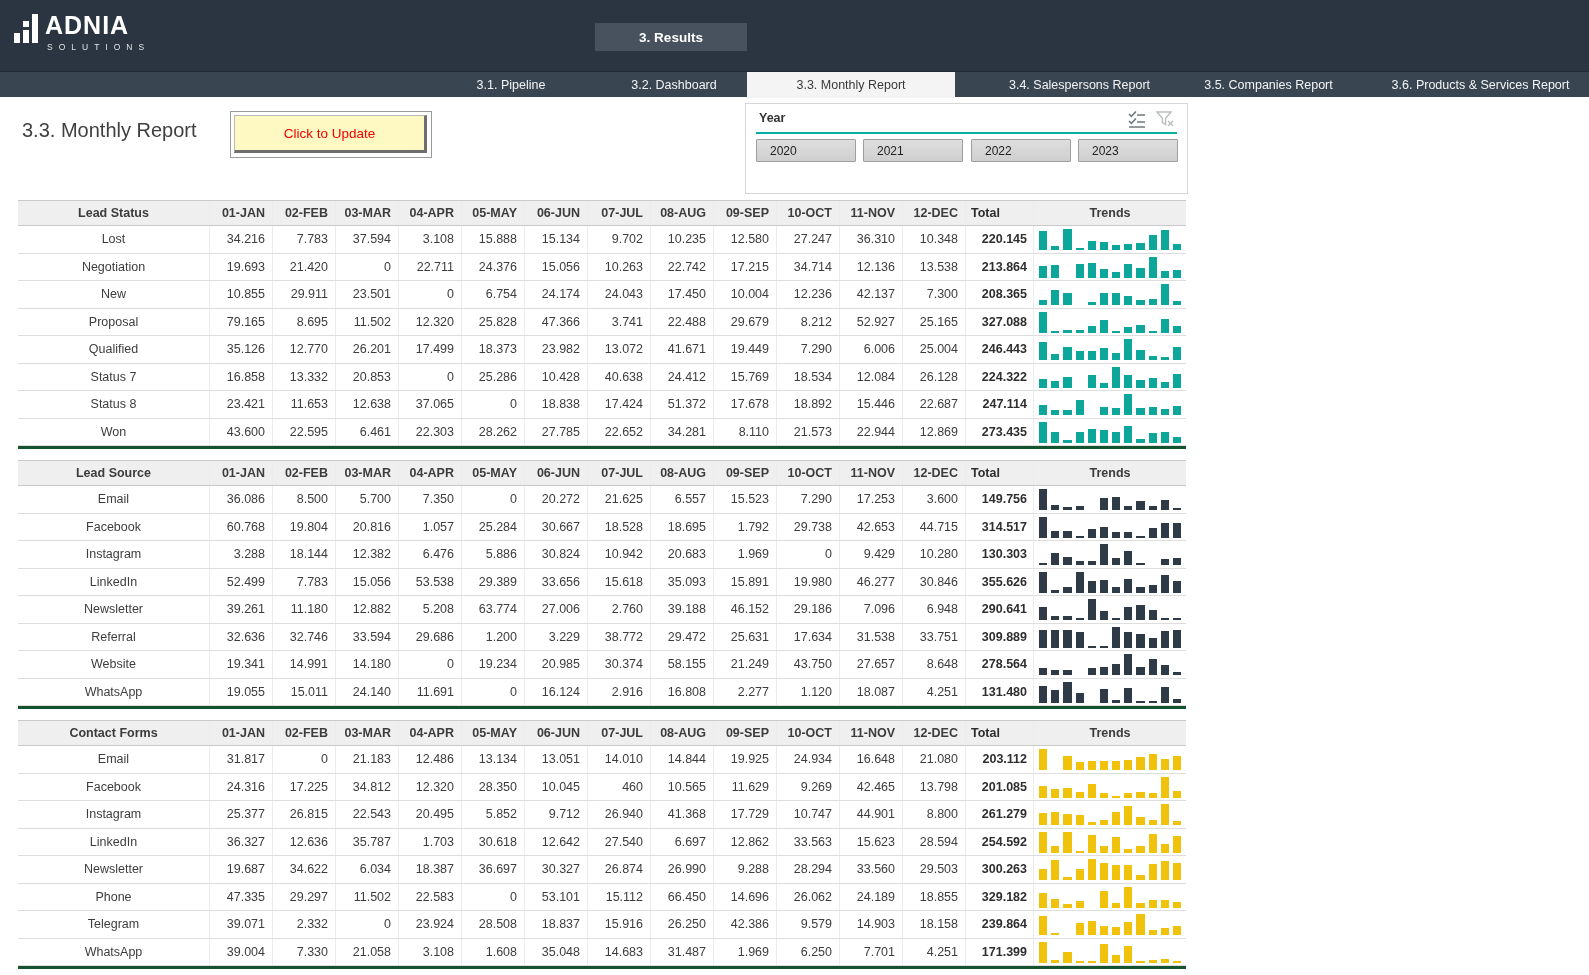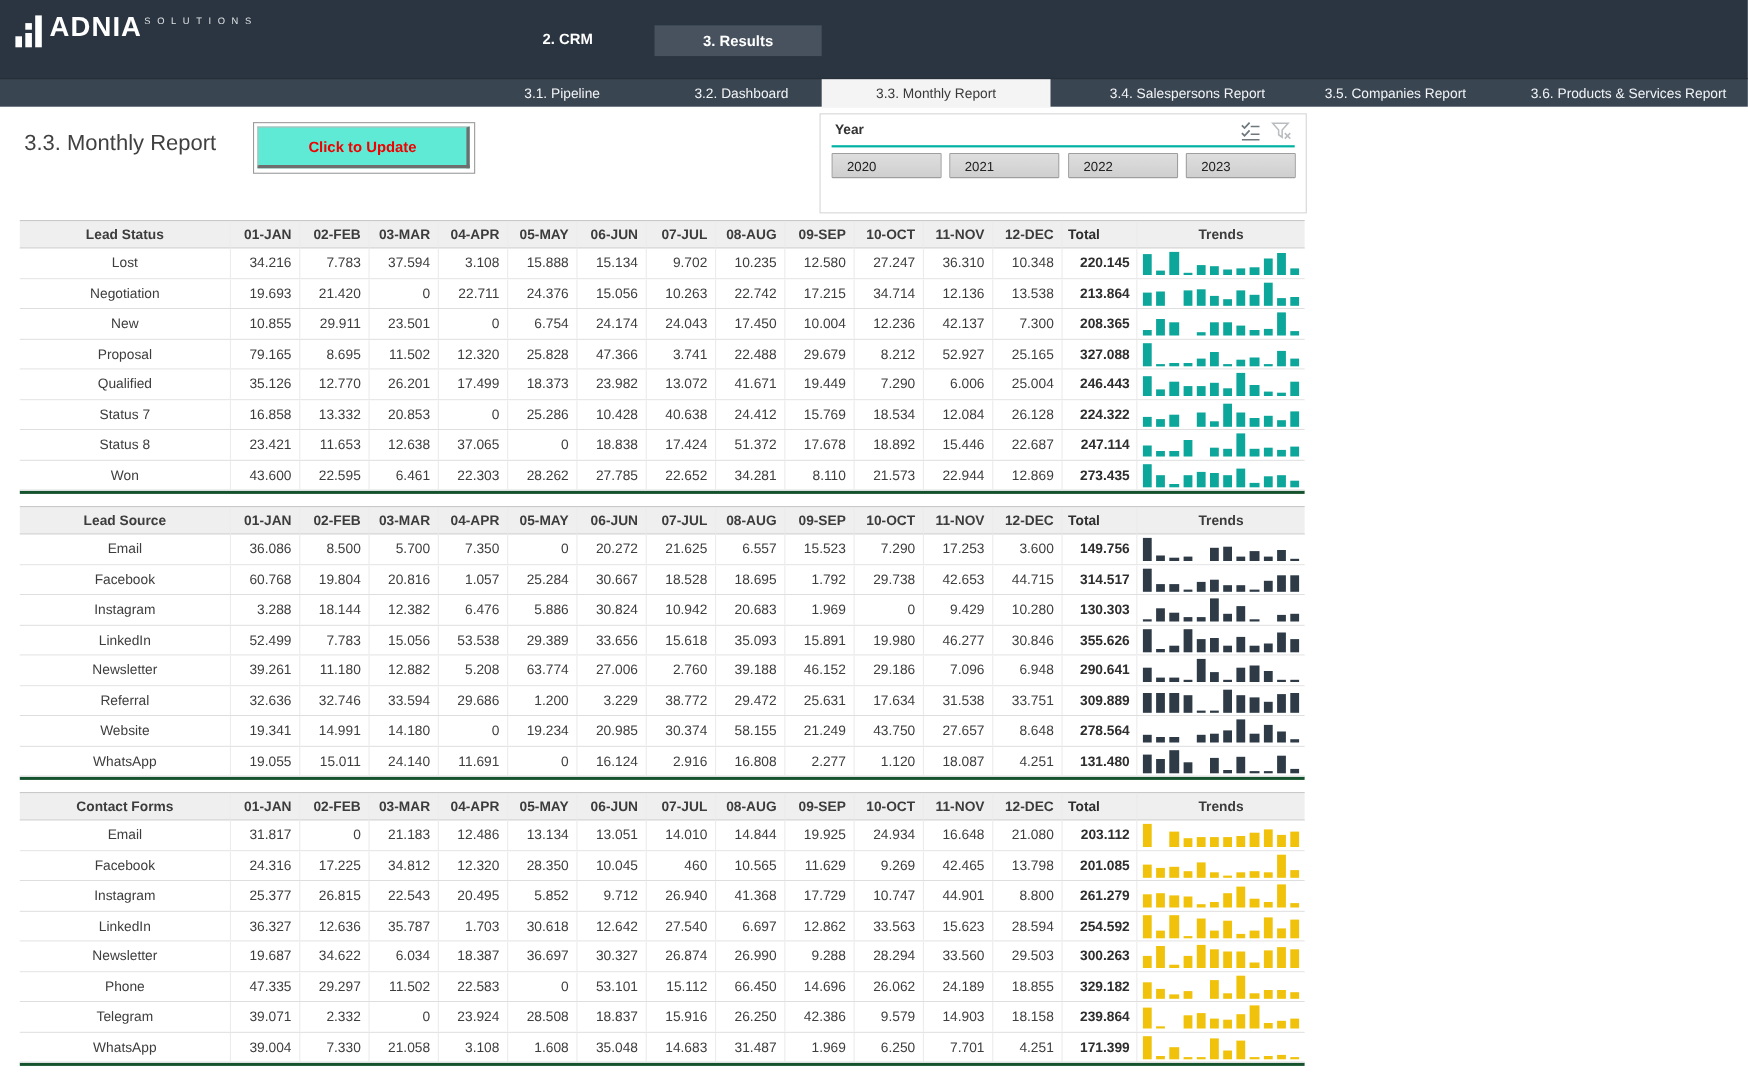--- a/index.html
+++ b/index.html
@@ -8,21 +8,21 @@
 
   
   .topbar { position:absolute; left:0; top:0; width:1589px; height:71px; background:#2b3541; }
   .logo { position:absolute; left:14px; top:11px; display:flex; align-items:flex-start; }
   .logo-icon { display:flex; align-items:flex-end; gap:3px; height:30px; margin-right:7px; margin-top:2px; }
   .logo-icon .col { display:flex; flex-direction:column; align-items:center; gap:3px; }
   .logo-icon .dot { width:6px; height:6px; background:#fff; }
   .logo-icon .b1 { width:6px; height:10px; background:#fff; }
   .logo-icon .b2 { width:6px; height:13px; background:#fff; }
   .logo-icon .b3 { width:6px; height:29px; background:#fff; }
-  .logo-texts { display:flex; flex-direction:row; }
+  .logo-texts { display:flex; flex-direction:column; }
   .brand { color:#fff; font-size:25px; font-weight:bold; letter-spacing:1px; line-height:28px; }
   .brand-sub { color:#dfe3e6; font-size:8.5px; letter-spacing:6px; margin-top:3px; margin-left:2px; }
 
   .top-tab { position:absolute; top:0; height:71px; display:flex; align-items:center; justify-content:center;
              color:#fff; font-size:13.5px; font-weight:bold; cursor:pointer; }
   .top-tab.settings { left:288px; width:150px; }
   .top-tab.crm { left:441px; width:150px; }
   .top-tab.results { left:595px; top:23px; width:152px; height:28px; background:#47525e; }
 
   
@@ -33,23 +33,23 @@
   .sub-tab.dashboard { left:601px; width:146px; }
   .sub-tab.monthly { left:747px; width:208px; background:#f4f4f4; color:#3a3a3a; }
   .sub-tab.salespersons { left:955px; width:210px;padding-left:39px; }
   .sub-tab.companies { left:1165px; width:207px; }
   .sub-tab.products { left:1372px; width:217px; }
 
   
   .page-title { position:absolute; left:22px; top:119px; font-size:20px; color:#404040; }
   .upd-outer { position:absolute; left:230px; top:111px; width:202px; height:47px; border:1px solid #9b9b9b;
                background:#fff; padding:3px 4px 4px 3px; }
-  .upd-btn { width:100%; height:100%; background:#5eead4; border:1px solid #b9b9b9; border-right:3px solid #6e6e6e;
+  .upd-btn { width:100%; height:100%; background:#fef9c3; border:1px solid #b9b9b9; border-right:3px solid #6e6e6e;
              border-bottom:3px solid #6e6e6e; display:flex; align-items:center; justify-content:center;
-             color:#f00000; font-weight:bold; font-size:13.5px; cursor:pointer; }
+             color:#f00000; font-weight:normal; font-size:13.5px; cursor:pointer; }
 
   
   .slicer { position:absolute; left:745px; top:103px; width:443px; height:91px; background:#fff; border:1px solid #d6d6d6; }
   .slicer-title { position:absolute; left:13px; top:7px; font-size:12.5px; font-weight:bold; color:#333; }
   .slicer-line { position:absolute; left:10px; top:28px; width:421px; height:2px; background:#00b2a2; }
   .slicer-ic { position:absolute; top:5px; width:20px; height:20px; cursor:pointer; }
   .slicer-ic.multi { right:40px; }
   .slicer-ic.clear { right:12px; }
   .year-btn { position:absolute; top:35px; width:100px; height:23px; background:linear-gradient(#dedede,#cfcfcf);
               border:1px solid #9e9e9e; border-radius:1px; font-size:12px; color:#222; display:flex; align-items:center;
@@ -84,21 +84,20 @@
         </span>
       <span class="col">
           <span class="b3"></span>
         </span>
     </div>
     <div class="logo-texts">
       <span class="brand">ADNIA</span>
       <span class="brand-sub">SOLUTIONS</span>
     </div>
   </div>
-  <div class="top-tab crm">2. CRM</div>
   <div class="top-tab results">3. Results</div>
 </div>
 
 <div class="subnav">
   <div class="sub-tab pipeline">3.1. Pipeline</div>
   <div class="sub-tab dashboard">3.2. Dashboard</div>
   <div class="sub-tab monthly">3.3. Monthly Report</div>
   <div class="sub-tab salespersons">3.4. Salespersons Report</div>
   <div class="sub-tab companies">3.5. Companies Report</div>
   <div class="sub-tab products">3.6. Products &amp; Services Report</div>

